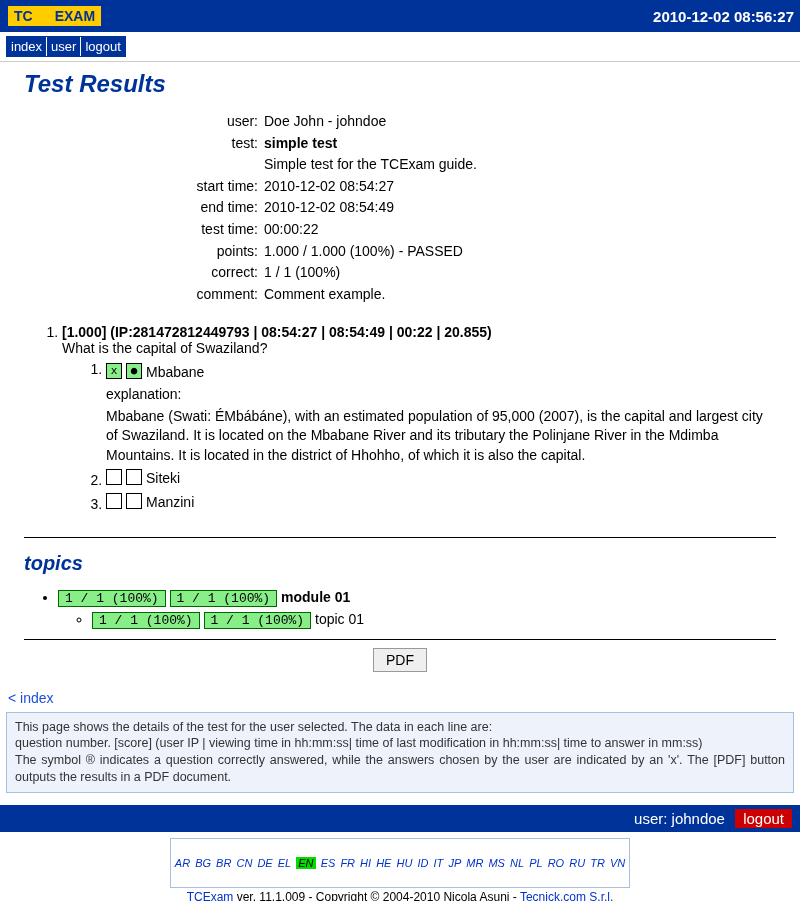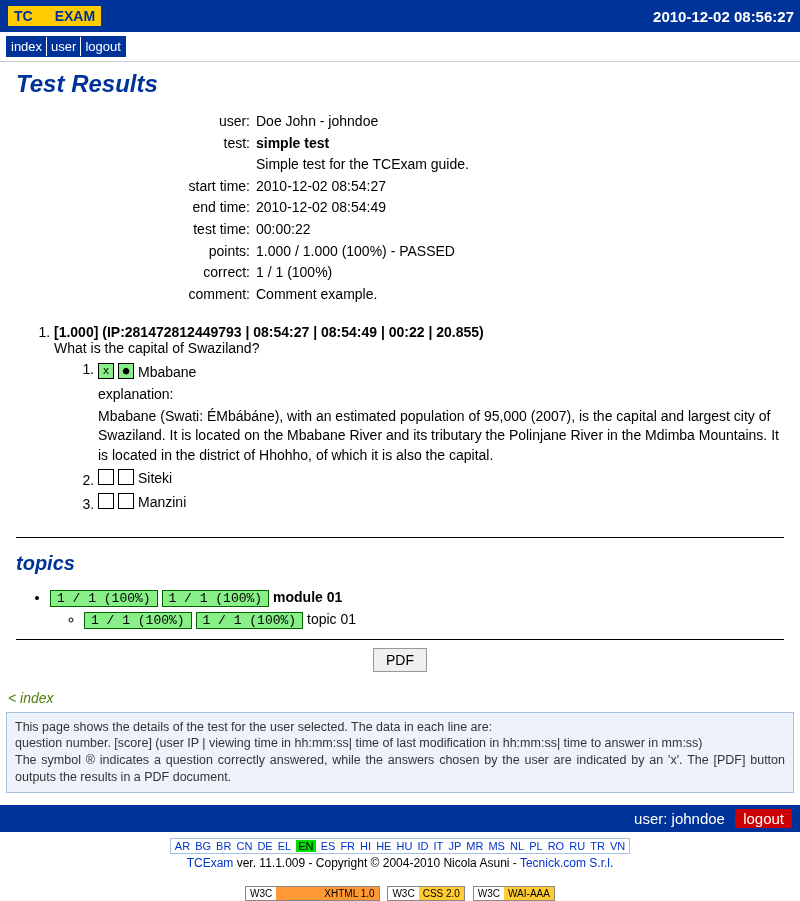--- a/index.html
+++ b/index.html
@@ -6,21 +6,21 @@
 body { font-family: Arial, Helvetica, sans-serif; font-size: 14px; background: #fff; color: #000; }
 .topbar { background: #003399; color: #fff; height: 32px; display: flex; align-items: center; justify-content: space-between; padding: 0 6px; }
 .logo { background: #ffcc00; border: 2px solid #003399; padding: 2px 6px; font-weight: bold; font-family: 'Arial Black', sans-serif; font-size: 14px; letter-spacing: 0px; }
 .logo-tc { color: #003399; }
 .logo-exam { color: #003399; padding-left: 22px; }
 .timestamp { font-weight: bold; font-size: 15px; color: #fff; }
 .navbar { background: #fff; padding: 4px 6px; border-bottom: 1px solid #ccc; }
 .nav-menu { display: inline-flex; border: 1px solid #003399; }
 .nav-item { background: #003399; color: #fff; padding: 2px 4px; font-size: 13px; border-right: 1px solid #fff; cursor: pointer; text-decoration: none; }
 .nav-item:last-child { border-right: none; }
-.content { padding: 6px 16px; }
+.content { padding: 6px 24px; }
 h1.page-title { color: #003399; font-size: 24px; font-style: italic; font-weight: bold; margin: 2px 0 14px 0; }
 .summary { margin: 0 0 20px 0; }
 .summary-row { display: flex; margin-bottom: 2px; line-height: 1.4; }
 .summary-label { width: 240px; text-align: right; padding-right: 6px; }
 .summary-value { flex: 1; }
 .bold { font-weight: bold; }
 ol.questions { margin-left: 28px; padding-left: 10px; }
 ol.questions > li { margin-bottom: 8px; }
 .q-header { font-weight: bold; }
 ol.answers { margin-left: 30px; padding-left: 14px; margin-top: 4px; }
@@ -32,26 +32,26 @@
 .explanation { margin-left: 0; margin-top: 2px; }
 hr.sep { margin: 24px 0 14px 0; border: none; border-top: 1px solid #000; }
 h2.topics-title { color: #003399; font-size: 20px; font-style: italic; font-weight: bold; margin-bottom: 14px; }
 ul.topics { list-style: disc; margin-left: 34px; }
 ul.topics li { margin-bottom: 4px; }
 ul.subtopics { list-style: circle; margin-left: 34px; margin-top: 4px; }
 .badge { display: inline-block; background: #88ee88; border: 1px solid #006600; padding: 0 6px; font-family: "Courier New", monospace; font-size: 13px; }
 .topic-name { font-weight: bold; }
 .pdf-row { text-align: center; margin: 6px 0 10px 0; }
 .pdf-btn { padding: 3px 12px; font-size: 14px; background: #efefef; border: 1px solid #999; cursor: pointer; }
-.back-link { color: #4d7c0f; padding: 2px 8px; display: block; font-style: italic; }
+.back-link { color: #1d4ed8; padding: 2px 8px; display: block; }
 .help-box { background: #eef3fb; border: 1px solid #a8c0e0; margin: 4px 6px 12px 6px; padding: 6px 8px; font-size: 12.5px; color: #333; text-align: justify; line-height: 1.35; }
 .footer-bar { background: #003399; color: #fff; padding: 4px 8px; text-align: right; font-size: 15px; }
 .logout-btn { background: #cc0000; color: #fff; padding: 1px 8px; margin-left: 6px; cursor: pointer; display: inline-block; }
 .lang-row { text-align: center; font-size: 11px; margin: 6px 0 2px 0; }
-.lang-row span { border: 1px solid #a8c0e0; padding: 1px 3px; display: inline-block; }
+.lang-row span { border: 1px solid #a8c0e0; padding: 18px 3px; display: inline-block; font-style: italic; }
 .lang-row a { color: #0033cc; text-decoration: none; margin: 0 1px; cursor: pointer; }
 .lang-row a.active { background: #00dd00; color: #000; padding: 0 2px; }
 .copyright { text-align: center; font-size: 12px; margin-bottom: 14px; }
 .copyright a { color: #0033cc; text-decoration: none; }
 .w3c-row { text-align: center; margin-bottom: 10px; }
 .w3c-badge { display: inline-block; font-size: 10px; font-family: Arial; border: 1px solid #888; margin: 0 2px; }
 .w3c-left { background: #fff; color: #000; padding: 1px 4px; display: inline-block; }
 .w3c-right { padding: 1px 4px; display: inline-block; }
 .w3c-orange { background: #ff9933; color: #000; padding-left: 48px; }
 .w3c-yellow { background: #ffcc33; color: #000; }

